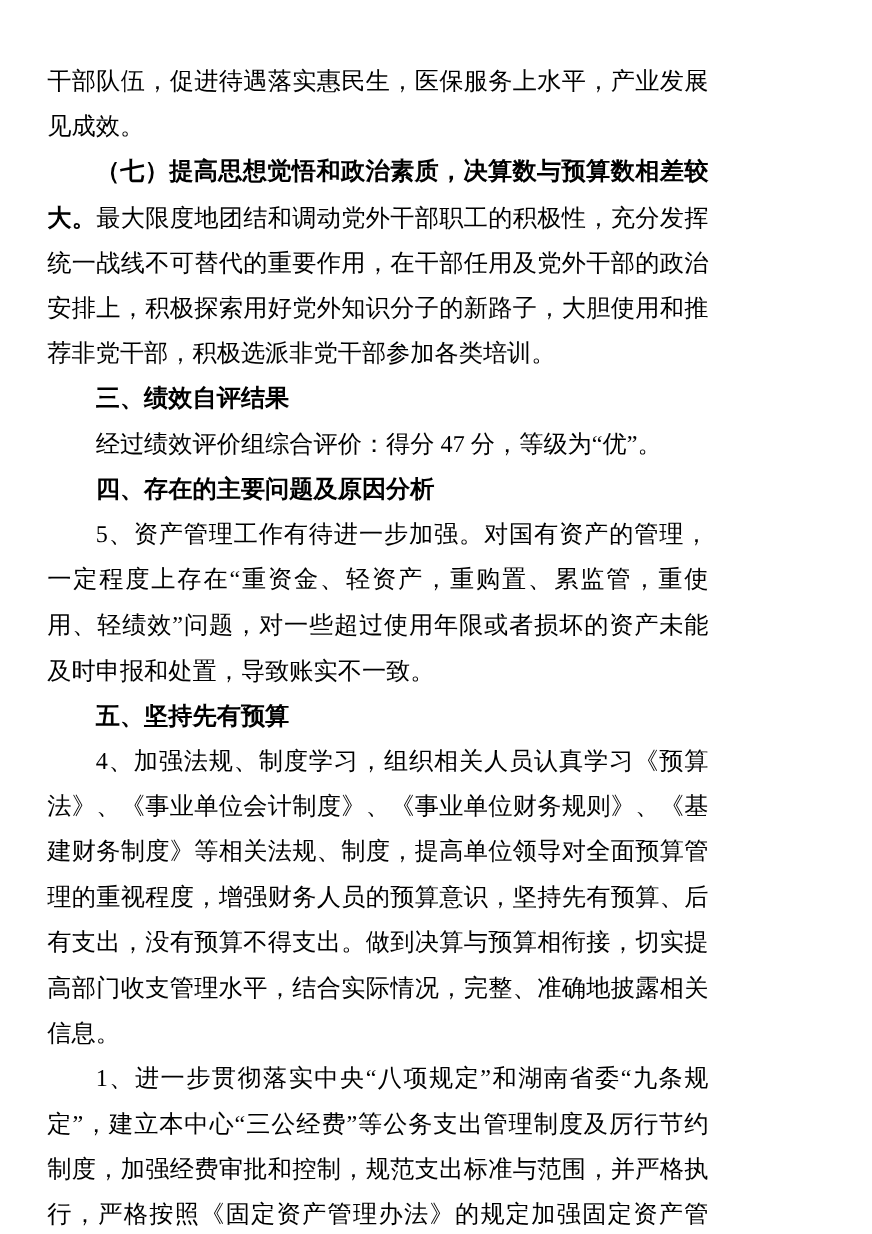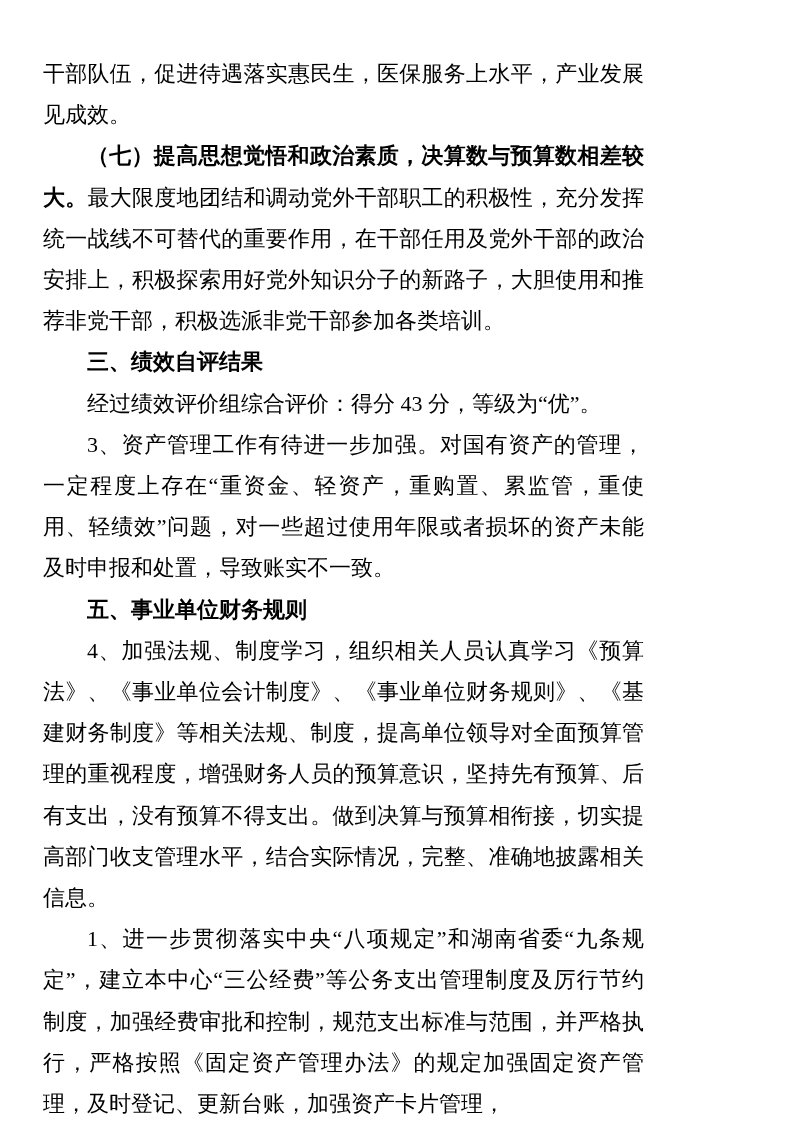--- a/index.html
+++ b/index.html
@@ -41,25 +41,26 @@
 <body>
 
 <div class="page">
 
   <p class="body">干部队伍，促进待遇落实惠民生，医保服务上水平，产业发展见成效。</p>
 
   <p class="body indent"><span class="lead">（七）提高思想觉悟和政治素质，决算数与预算数相差较大。</span><span>最大限度地团结和调动党外干部职工的积极性，充分发挥统一战线不可替代的重要作用，在干部任用及党外干部的政治安排上，积极探索用好党外知识分子的新路子，大胆使用和推荐非党干部，积极选派非党干部参加各类培训。</span></p>
 
   <p class="heading indent">三、绩效自评结果</p>
 
-  <p class="body indent">经过绩效评价组综合评价：得分 43 分，等级为“优”。</p>
+  <p class="body indent">经过绩效评价组综合评价：得分 47 分，等级为“优”。</p>
+
+  <p class="heading indent">四、存在的主要问题及原因分析</p>
 
 
+  <p class="body indent">5、资产管理工作有待进一步加强。对国有资产的管理，一定程度上存在“重资金、轻资产，重购置、累监管，重使用、轻绩效”问题，对一些超过使用年限或者损坏的资产未能及时申报和处置，导致账实不一致。</p>
 
-  <p class="body indent">3、资产管理工作有待进一步加强。对国有资产的管理，一定程度上存在“重资金、轻资产，重购置、累监管，重使用、轻绩效”问题，对一些超过使用年限或者损坏的资产未能及时申报和处置，导致账实不一致。</p>
-
-  <p class="heading indent">五、事业单位财务规则</p>
+  <p class="heading indent">五、坚持先有预算</p>
 
   <p class="body indent">4、加强法规、制度学习，组织相关人员认真学习《预算法》、《事业单位会计制度》、《事业单位财务规则》、《基建财务制度》等相关法规、制度，提高单位领导对全面预算管理的重视程度，增强财务人员的预算意识，坚持先有预算、后有支出，没有预算不得支出。做到决算与预算相衔接，切实提高部门收支管理水平，结合实际情况，完整、准确地披露相关信息。</p>
 
   <p class="body indent">1、进一步贯彻落实中央“八项规定”和湖南省委“九条规定”，建立本中心“三公经费”等公务支出管理制度及厉行节约制度，加强经费审批和控制，规范支出标准与范围，并严格执行，严格按照《固定资产管理办法》的规定加强固定资产管理，及时登记、更新台账，加强资产卡片管理，</p>
 
 </div>
 
 </body></html>

